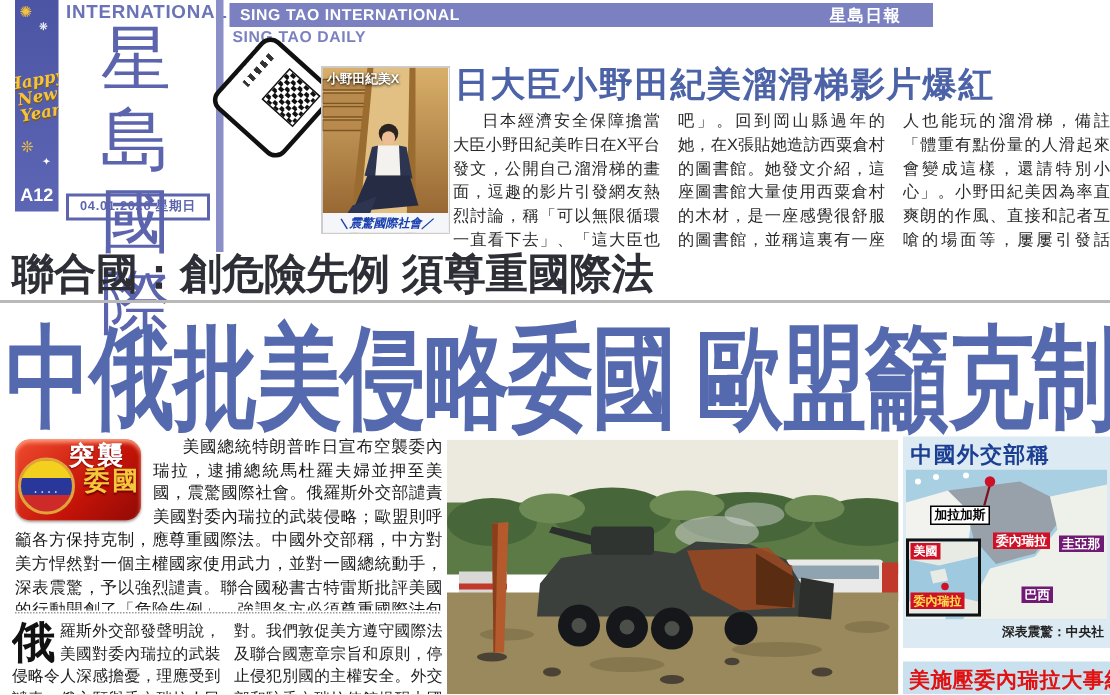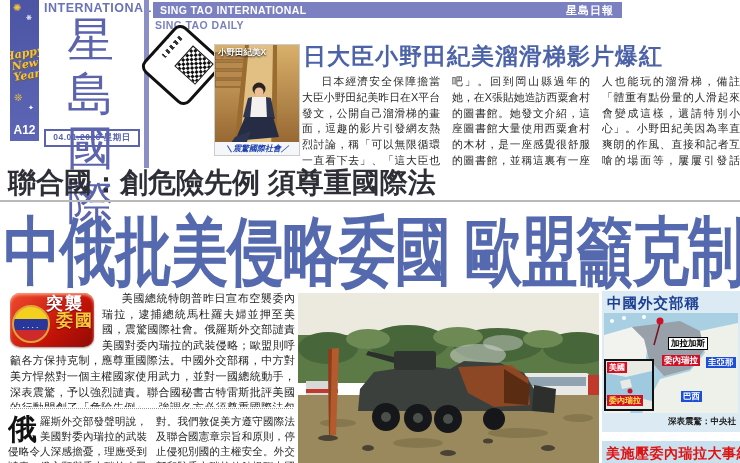--- a/index.html
+++ b/index.html
@@ -27,21 +27,21 @@
   .datebox{position:absolute;left:44px;top:129px;width:92px;border:2px solid #5b64ad;
            color:#5b64ad;font-size:8.5px;font-weight:bold;text-align:center;
            padding:1px 0;letter-spacing:.5px;}
   .vline{position:absolute;left:144px;top:0;width:5px;height:168px;background:#8a90c7;}
 
   
   .hbar{position:absolute;left:153px;top:2px;width:469px;height:16px;background:#7b81c0;
         display:flex;justify-content:space-between;align-items:center;
         color:#fff;font-weight:bold;}
   .hbar .en{font-size:10.5px;padding-left:7px;letter-spacing:.4px;}
-  .hbar .cn{font-size:11px;padding-right:8px;letter-spacing:1px;}
+  .hbar .cn{font-size:11px;padding-right:21px;letter-spacing:1px;}
   .std{position:absolute;left:155px;top:19px;color:#7b81c0;font-size:10.5px;
        font-weight:bold;letter-spacing:.4px;}
 
   
   .qrbadge{position:absolute;left:151px;top:34px;width:56px;height:56px;
            transform:rotate(42deg);border:3px solid #111;border-radius:9px;
            background:#fff;overflow:hidden;}
   .qr{position:absolute;right:5px;top:6px;width:26px;height:26px;
       background:repeating-conic-gradient(#111 0% 25%,#fff 25% 50%);
       background-size:6px 6px;border:1px solid #111;}
@@ -106,23 +106,23 @@
   .mphoto{position:absolute;left:298px;top:293px;width:301px;height:170px;overflow:hidden;}
 
   
   .panel1{position:absolute;left:602px;top:291px;width:138px;height:141px;
           background:#dcebf3;overflow:hidden;}
   .ptitle{position:absolute;left:5px;top:3px;color:#1c3f94;font-size:14.5px;
           font-weight:bold;letter-spacing:1px;white-space:nowrap;}
   .mapwrap{position:absolute;left:2px;top:22px;width:134px;height:100px;}
   .mlabel{position:absolute;font-size:8.5px;font-weight:bold;padding:0 2px;
           line-height:11px;white-space:nowrap;}
-  .ml-white{background:#fff;border:1px solid #000;color:#000;margin-left:48px;}
+  .ml-white{background:#fff;border:1px solid #000;color:#000;}
   .ml-red{background:#ce1126;color:#fff;}
-  .ml-black{background:#1d4ed8;color:#fff;}
+  .ml-black{background:#701a75;color:#fff;}
   .ml-usa{background:#ce1126;color:#fff;font-size:8px;}
   .ml-inves{background:#ce1126;color:#ffe34d;font-size:8px;}
   .inset{position:absolute;left:2px;top:68px;width:46px;height:48px;background:#9ec9de;
          border:2px solid #111;overflow:hidden;}
   .msource{position:absolute;right:4px;bottom:4px;font-size:8.5px;font-weight:bold;
            color:#222;}
   .panel2{position:absolute;left:602px;top:441px;width:138px;height:22px;
           background:#c9e0ee;overflow:hidden;}
   .p2title{position:absolute;left:4px;top:4px;color:#e01212;font-size:14px;
            font-weight:bold;letter-spacing:.5px;white-space:nowrap;}

